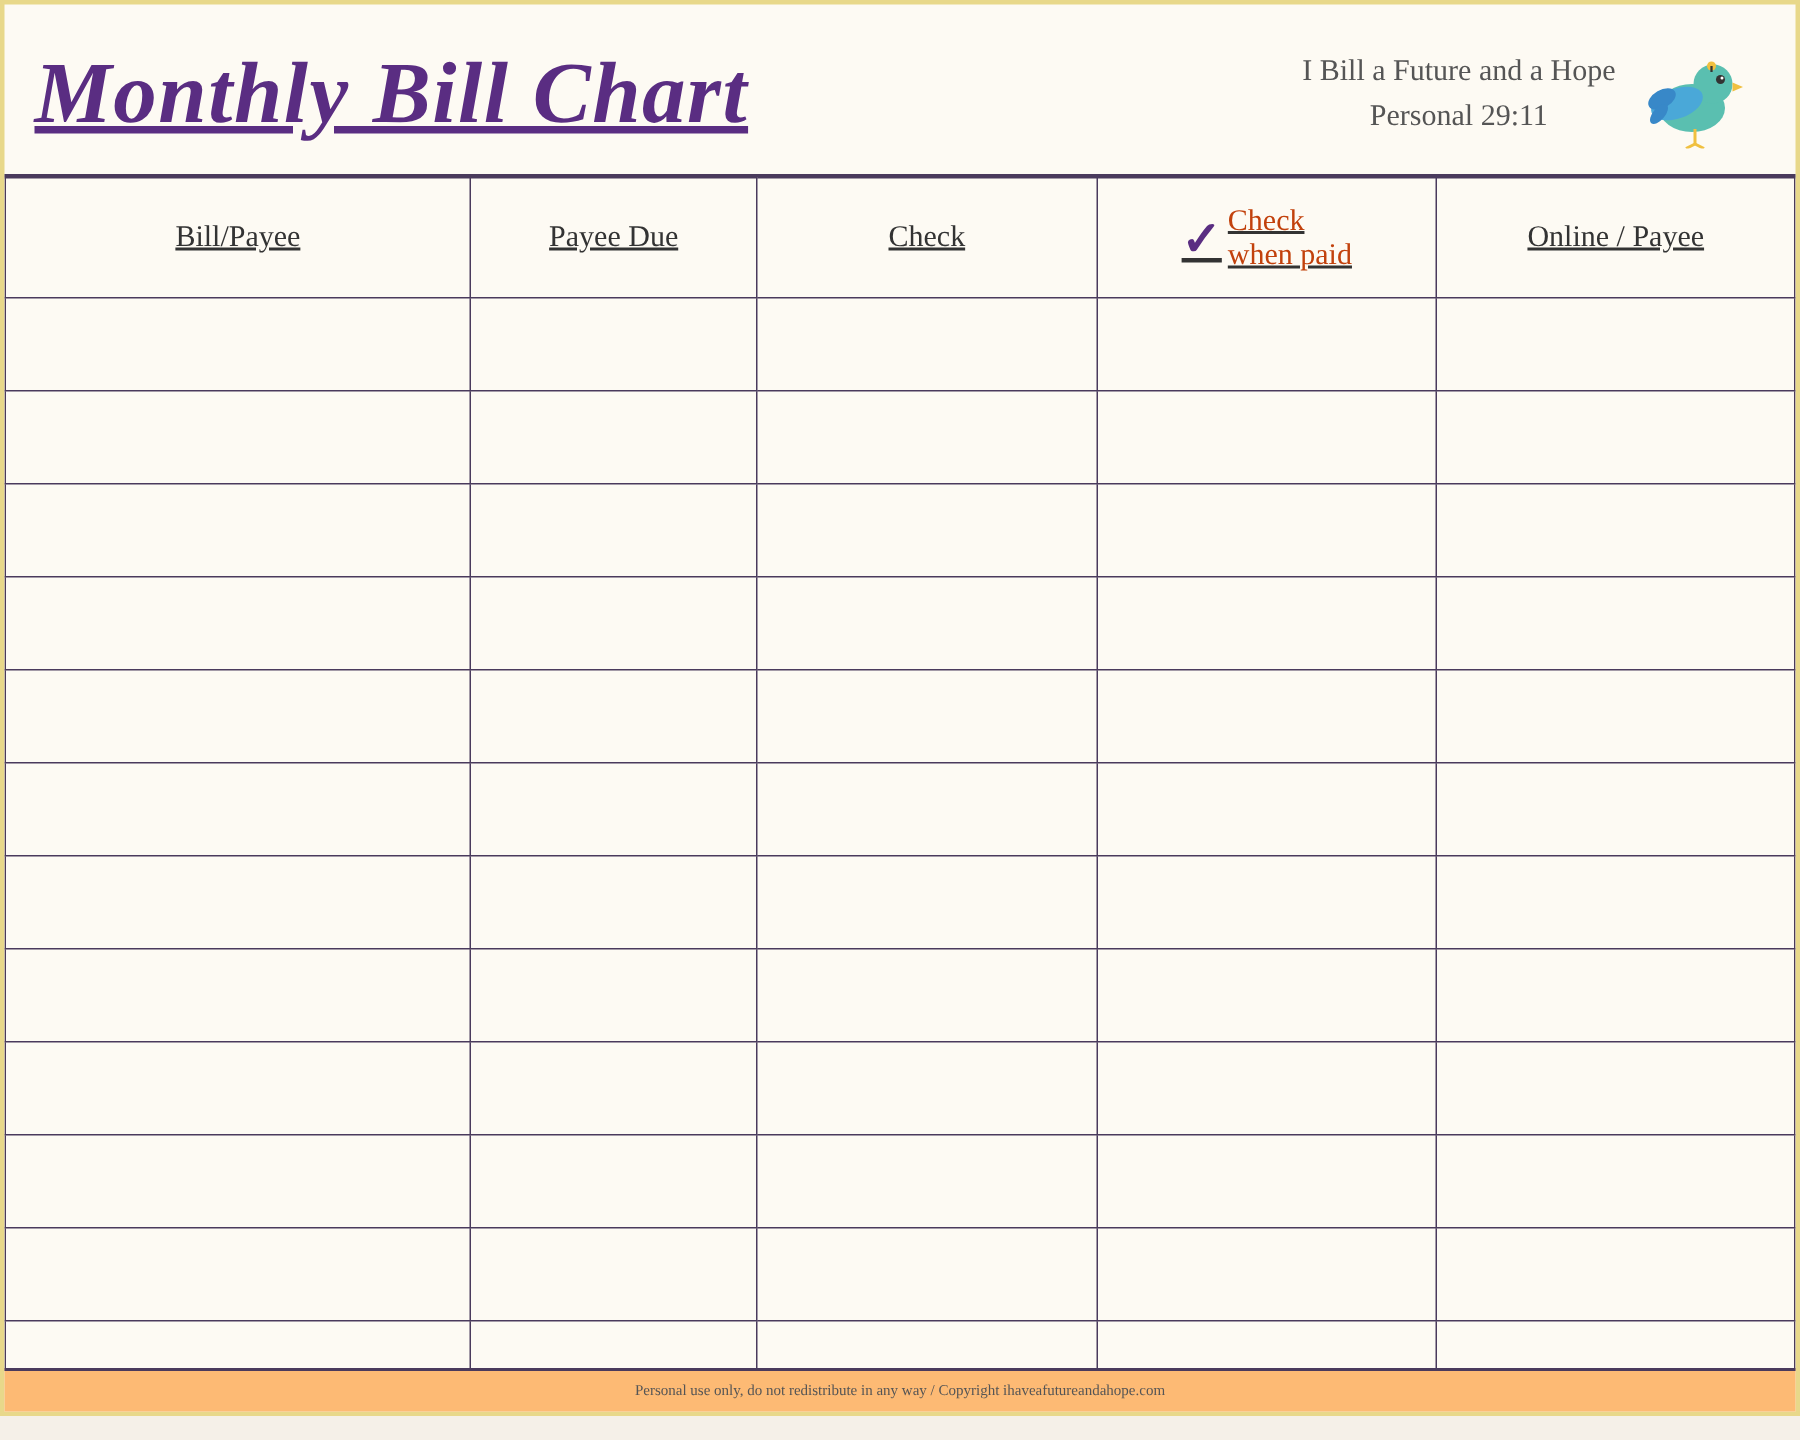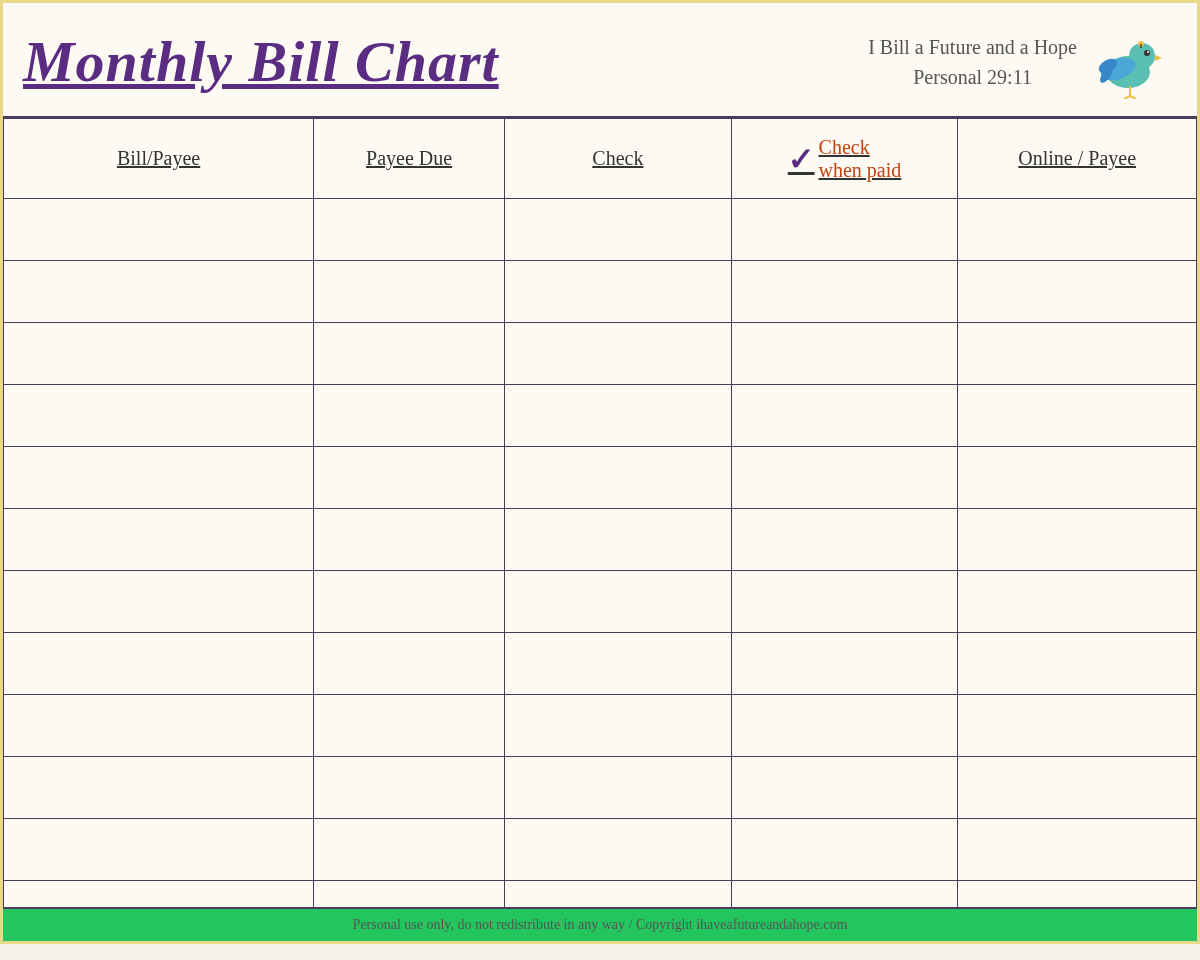--- a/index.html
+++ b/index.html
@@ -129,23 +129,23 @@
       align-items: flex-start;
       font-size: 20px;
       color: #c2410c;
     }
 
     
     .footer {
       border-top: 2px solid #4a3a5c;
       padding: 8px 10px;
       text-align: center;
-      font-size: 14px;
+      font-size: 10px;
       color: #555;
-      background: #22c55e;
+      background: #fdba74;
     }
   </style>
 </head>
 <body>
 
 <div class="page-wrapper">
 
   <div class="header">
     <div class="title-block">
       <h1 class="main-title">Monthly Bill Chart</h1>

